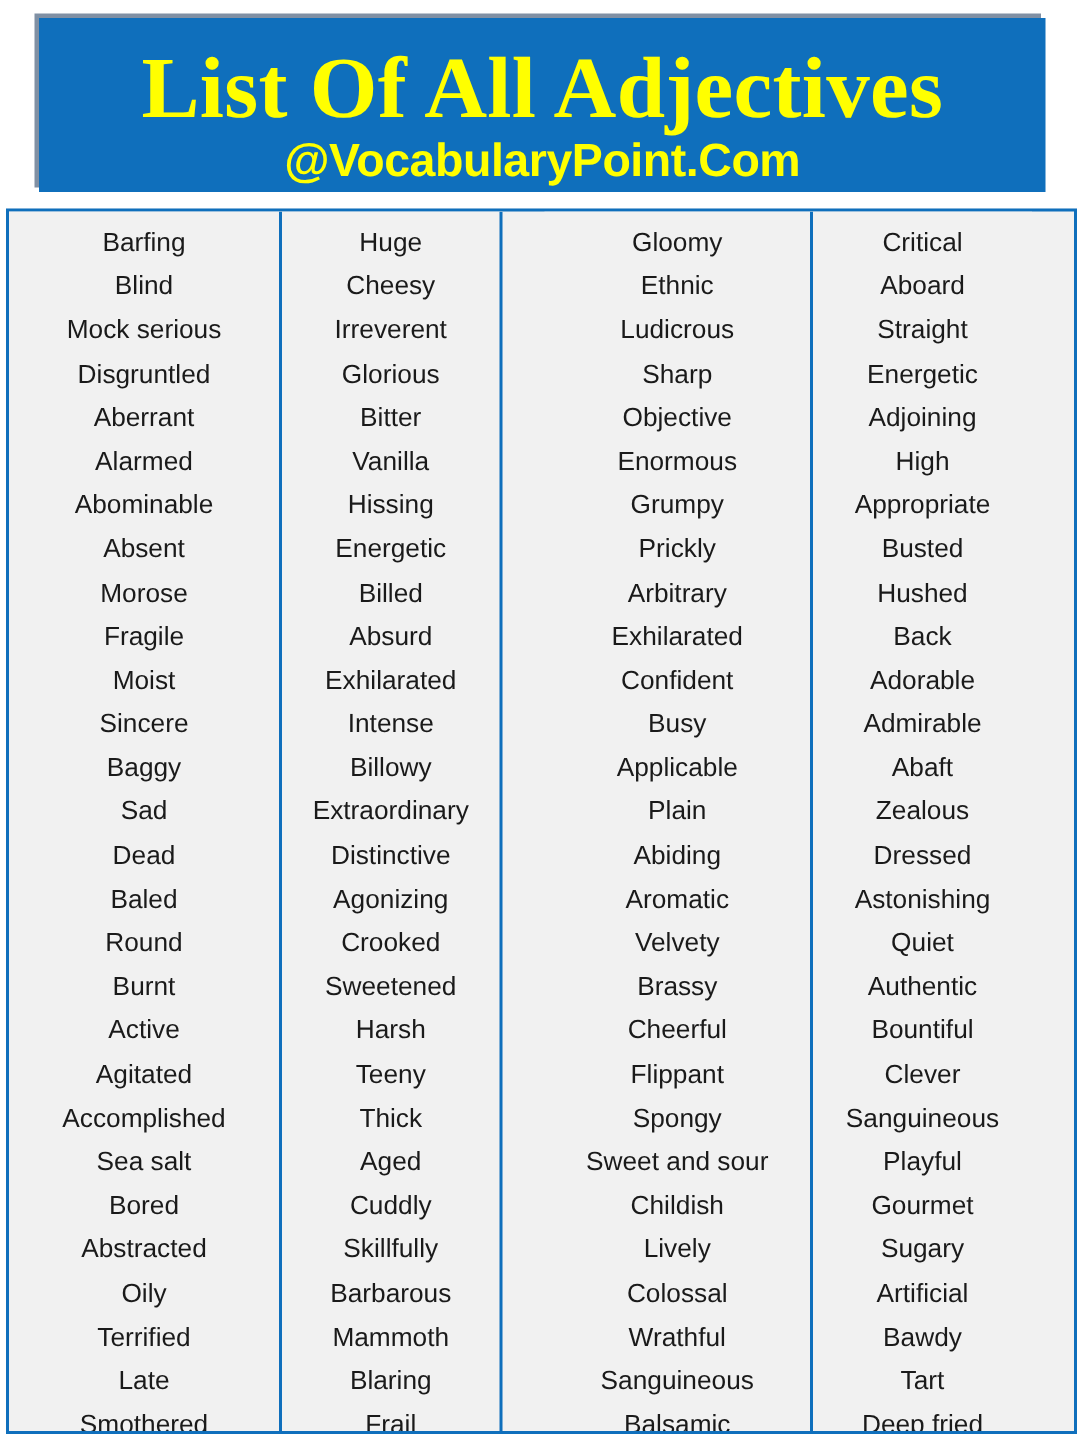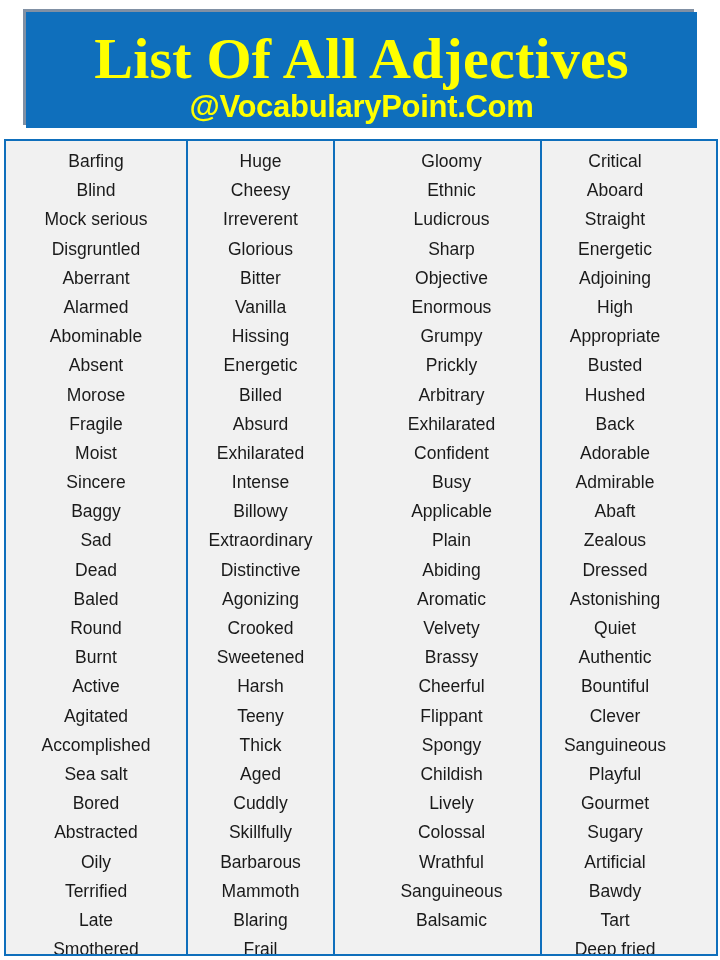--- a/index.html
+++ b/index.html
@@ -192,20 +192,21 @@
         <div class="word-item">Busy</div>
         <div class="word-item">Applicable</div>
         <div class="word-item">Plain</div>
         <div class="word-item">Abiding</div>
         <div class="word-item">Aromatic</div>
         <div class="word-item">Velvety</div>
         <div class="word-item">Brassy</div>
         <div class="word-item">Cheerful</div>
         <div class="word-item">Flippant</div>
         <div class="word-item">Spongy</div>
+        <div class="word-item">Sweet and sour</div>
         <div class="word-item">Childish</div>
         <div class="word-item">Lively</div>
         <div class="word-item">Colossal</div>
         <div class="word-item">Wrathful</div>
         <div class="word-item">Sanguineous</div>
         <div class="word-item">Balsamic</div>
       </div>
     <div class="word-column col-4">
         <div class="word-item">Critical</div>
         <div class="word-item">Aboard</div>

